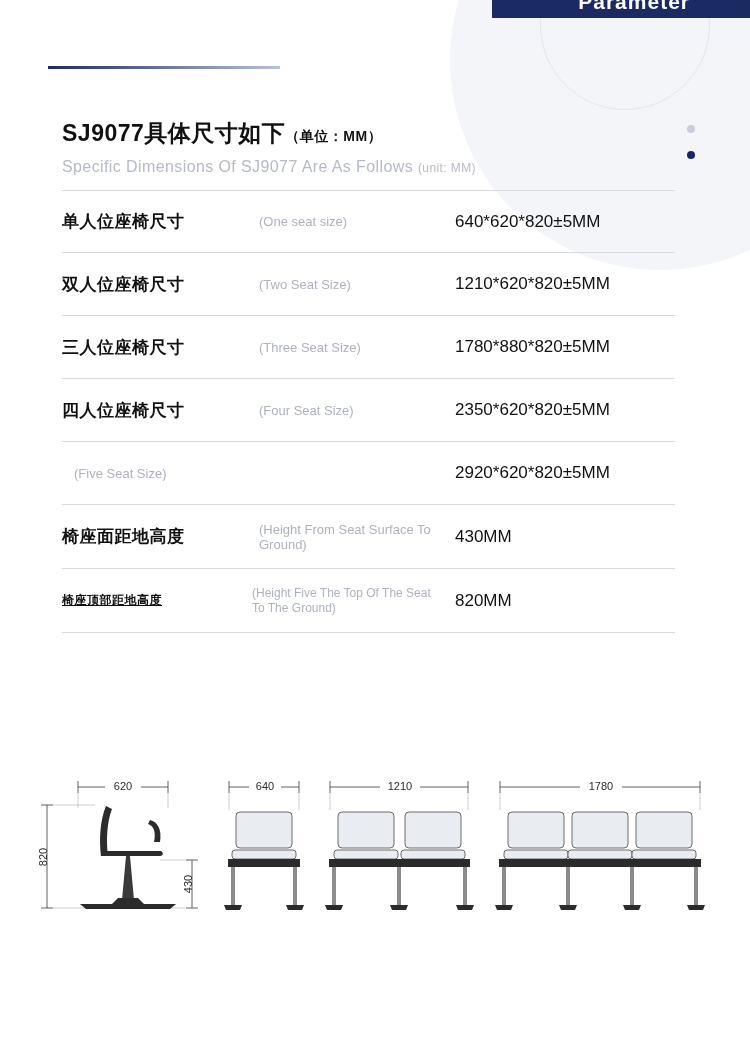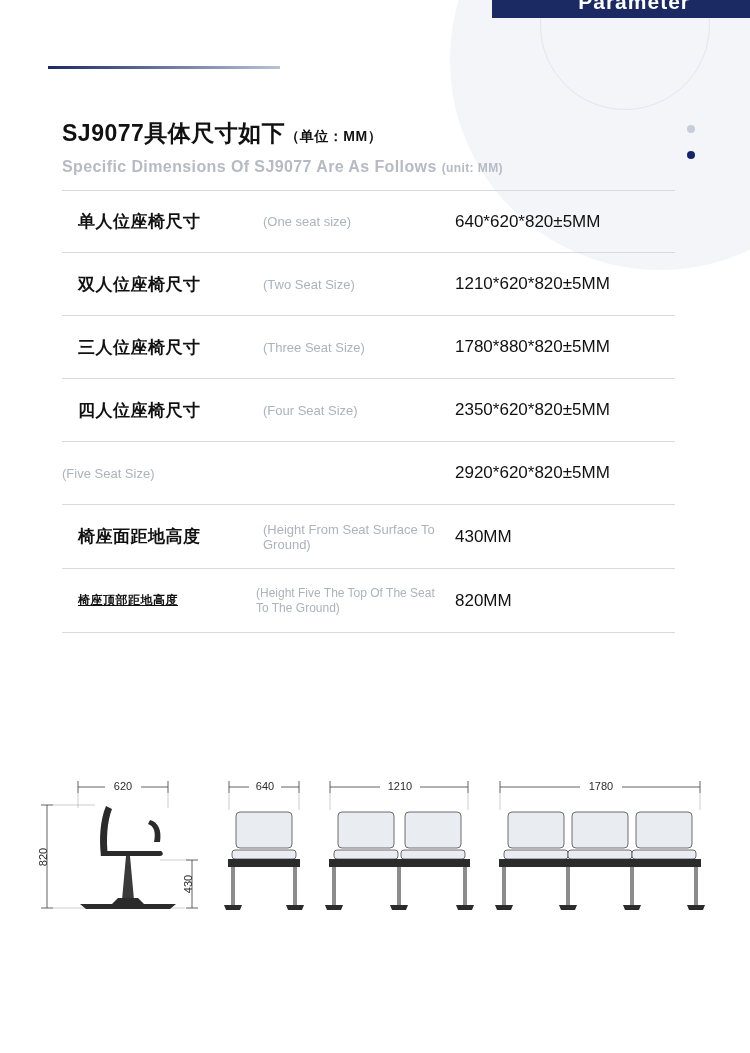--- a/index.html
+++ b/index.html
@@ -82,21 +82,20 @@
     font-weight: bold;
     color: #111111;
   }
   .head-en {
     position: absolute;
     left: 62px; top: 158px;
     font-size: 16px;
     color: #b6bac4;
     letter-spacing: 0.4px;
     white-space: nowrap;
-    font-weight: bold;
   }
   .head-en .unit-en { font-size: 12px; }
 
   
   .table {
     position: absolute;
     left: 62px; top: 190px;
     width: 613px;
   }
   .row {
@@ -107,28 +106,28 @@
   }
   .row:first-child { border-top: 1px solid #d7d9de; }
   .row.tall { min-height: 64px; }
   .cell-cn {
     width: 185px;
     font-size: 17px;
     font-weight: bold;
     color: #111111;
     letter-spacing: 0.5px;
     flex: none;
-    margin-left: 16px;
   }
   .cell-en {
     flex: 1;
     font-size: 13px;
     color: #aeb2bd;
     line-height: 15px;
     padding-right: 10px;
+    margin-left: 12px;
   }
   .cell-val {
     width: 220px;
     flex: none;
     font-size: 17px;
     color: #111111;
     text-align: left;
   }
   .row.sm .cell-cn { font-size: 12px; width: 178px; text-decoration: underline; }
   .row.sm .cell-en { font-size: 12px; }

